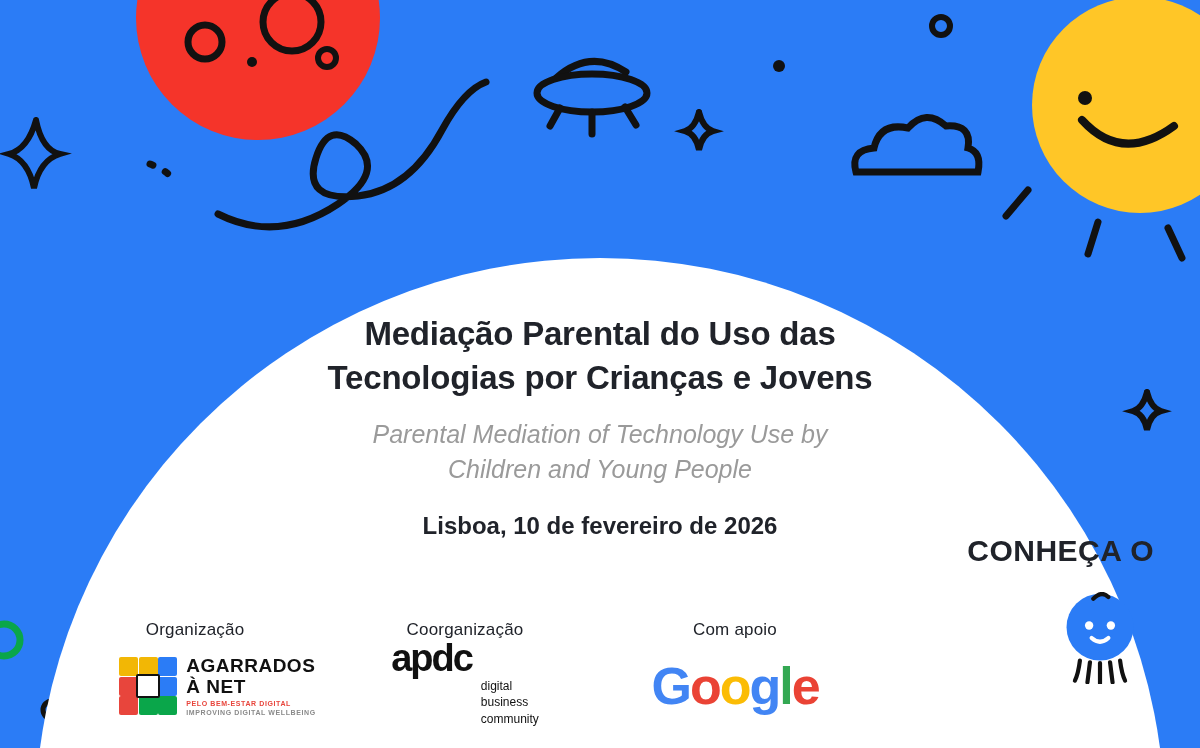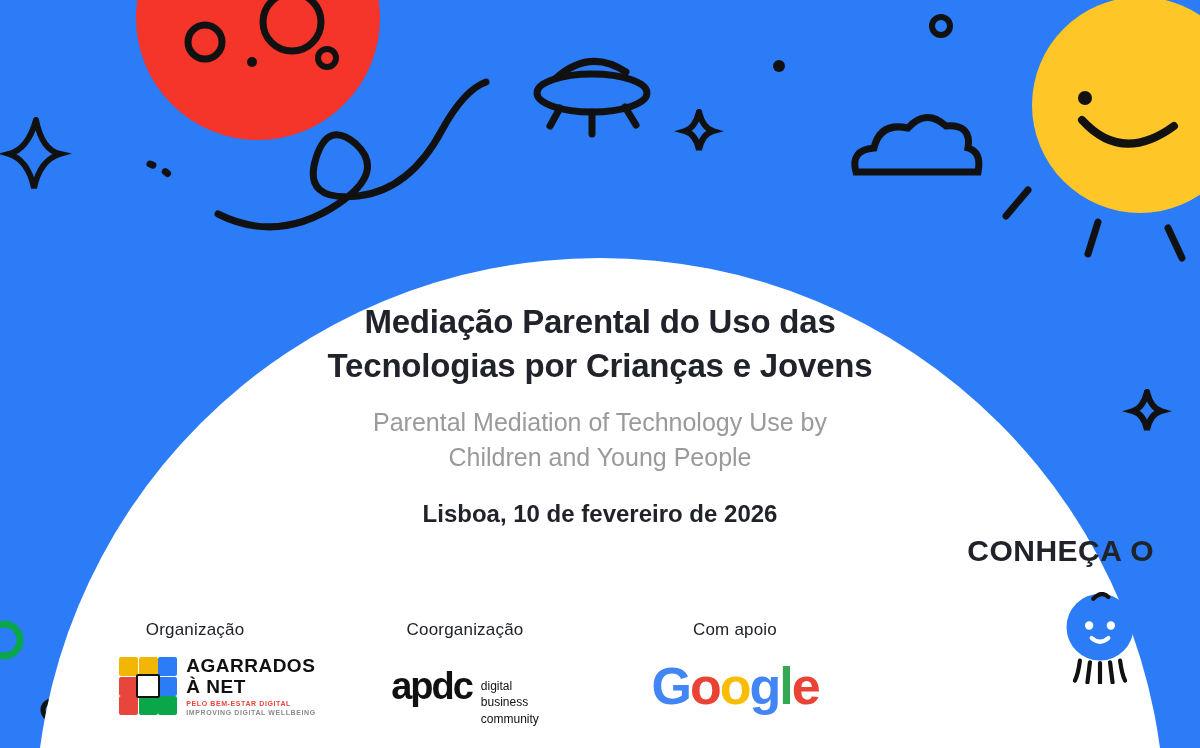--- a/index.html
+++ b/index.html
@@ -31,35 +31,36 @@
     background: #ffffff;
     border-radius: 50%;
     z-index: 2;
   }
 
   
   .content {
     position: absolute;
     z-index: 3;
     left: 0; right: 0;
-    top: 300px;
+    top: 312px;
     text-align: center;
   }
   .title {
     color: #20232a;
     font-size: 33px;
     font-weight: bold;
     line-height: 1.32;
     letter-spacing: -0.2px;
     padding: 0 180px;
   }
   .subtitle {
     margin-top: 18px;
     color: #9a9a9a;
     font-size: 25px;
+    font-style: italic;
     font-weight: 500;
     line-height: 1.38;
     padding: 0 230px;
   }
   .date {
     margin-top: 26px;
     color: #20232a;
     font-size: 24px;
     font-weight: 600;
   }
@@ -89,21 +90,21 @@
   .agn-mark { position: relative; width: 58px; height: 58px; }
   .agn-sq { position: absolute; width: 19px; height: 19px; border-radius: 2px; }
   .agn-center { position: absolute; left: 17px; top: 17px; width: 24px; height: 24px; background: #fff; border: 2px solid #111; border-radius: 2px;}
   .agn-text { text-align: left; line-height: 1; }
   .agn-t1 { font-size: 19px; font-weight: bold; letter-spacing: .5px; color: #111; }
   .agn-t2 { font-size: 19px; font-weight: bold; letter-spacing: .5px; color: #111; margin-top: 2px;}
   .agn-t3 { font-size: 7px; font-weight: bold; letter-spacing: .6px; color: #e8453c; margin-top: 4px; }
   .agn-t4 { font-size: 7px; font-weight: bold; letter-spacing: .6px; color: #8a8a8a; margin-top: 2px; }
 
   
-  .apdc { display: flex; align-items: center; gap: 9px; }
+  .apdc { display: flex; align-items: flex-start; gap: 9px; }
   .apdc-word { font-size: 38px; font-weight: bold; color: #111; letter-spacing: -2px; line-height: .85; }
   .apdc-sub { font-size: 12px; color: #111; line-height: 1.35; text-align: left; padding-bottom: 3px; margin-top: 36px; }
 
   
   .google { font-size: 52px; font-weight: bold; letter-spacing: -2px; line-height: 1; font-family: "Liberation Sans", sans-serif;}
   .g1{color:#4285F4}.g2{color:#EA4335}.g3{color:#FBBC05}.g4{color:#4285F4}.g5{color:#34A853}.g6{color:#EA4335}
 
   
   .noa-block { position: absolute; z-index: 3; right: 46px; top: 534px; text-align: center; }
   .noa-top { font-size: 30px; font-weight: bold; color: #20232a; letter-spacing: .5px; }

